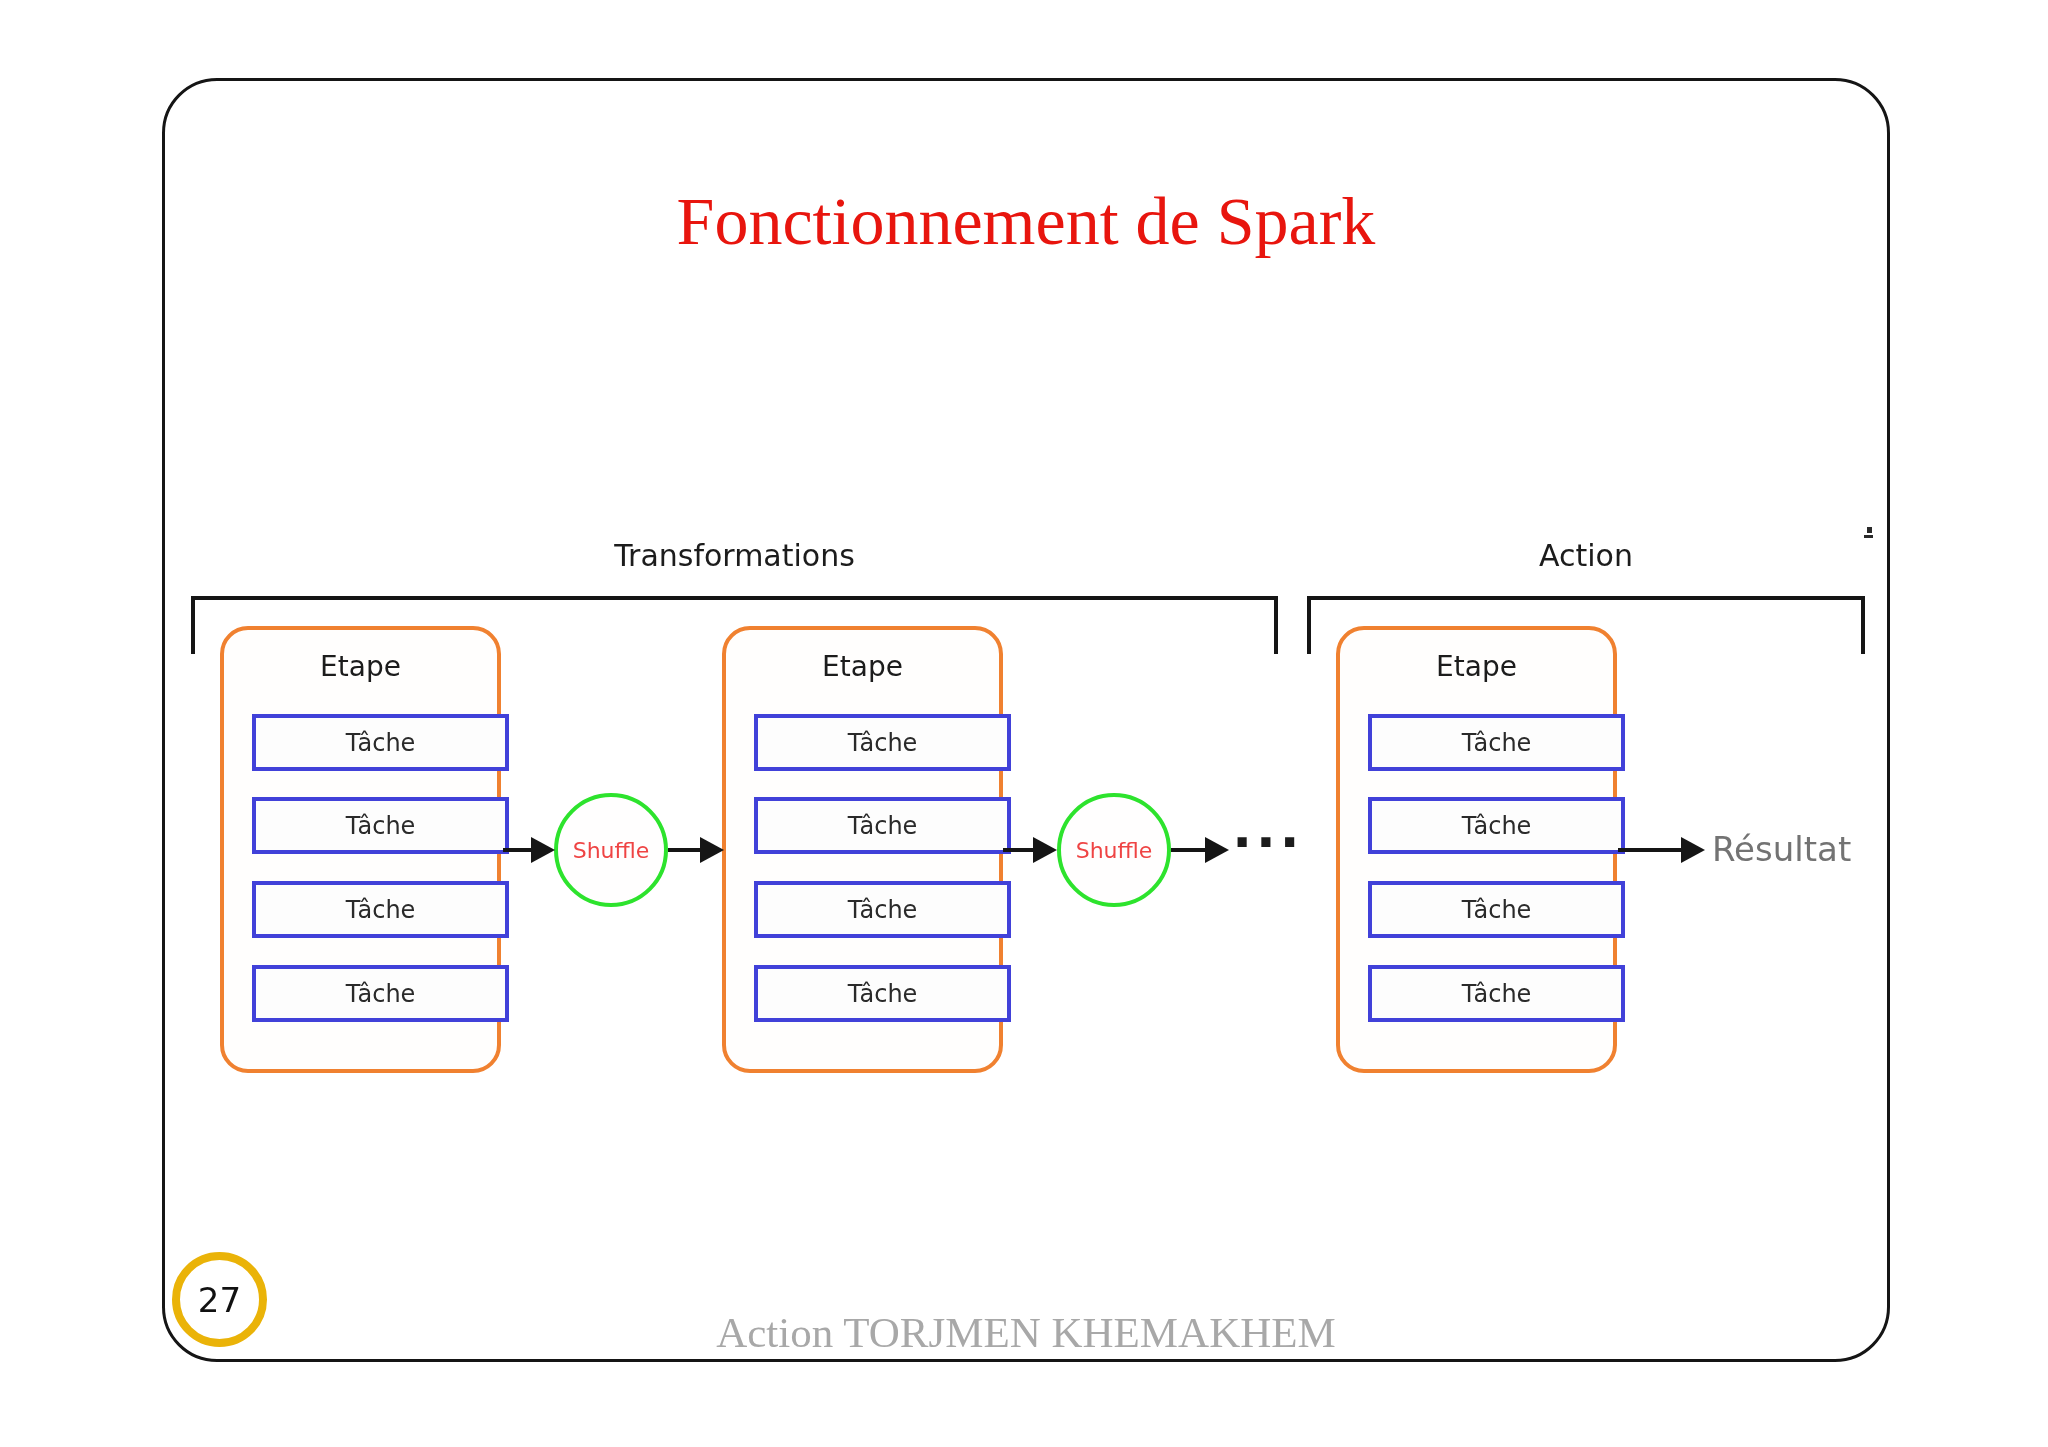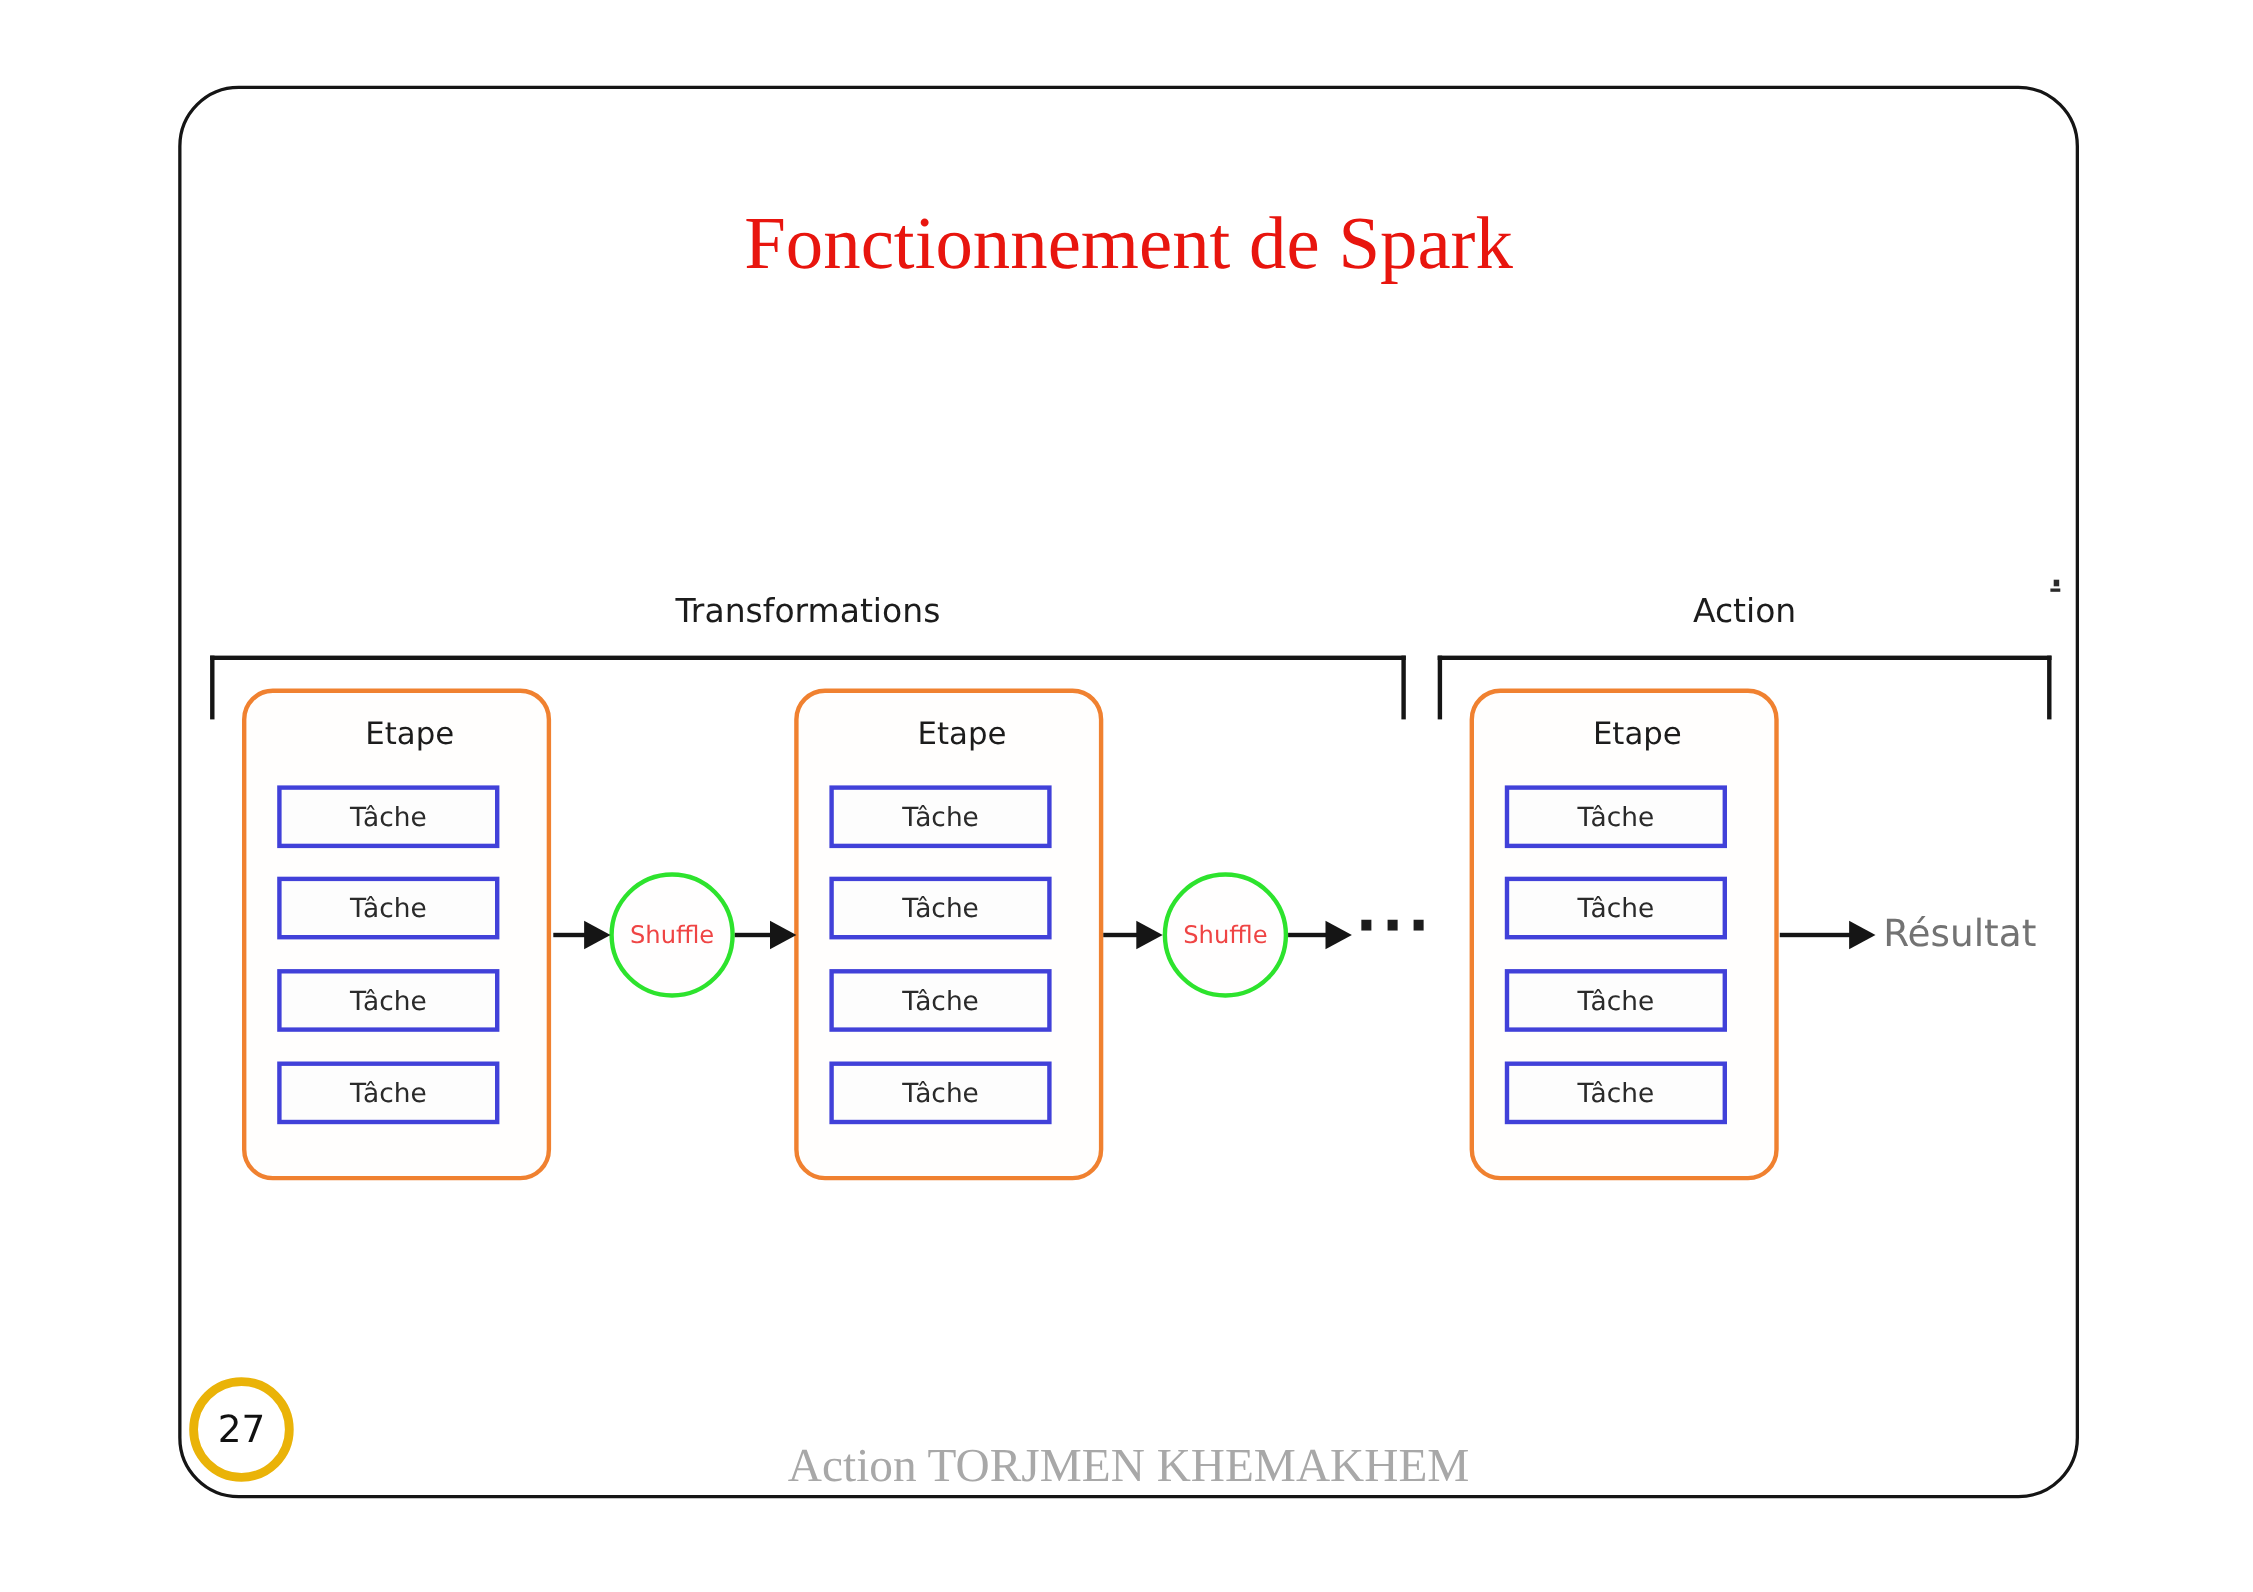--- a/index.html
+++ b/index.html
@@ -22,22 +22,22 @@
   .bracket{position:absolute;top:596px;height:58px;box-sizing:border-box;
            border-top:4px solid var(--line-color,#151515);
            border-left:4px solid var(--line-color,#151515);
            border-right:4px solid var(--line-color,#151515);}
   .bracket.b0{left:191px;width:1087px;}
   .bracket.b1{left:1307px;width:558px;}
 
   
   .stage{position:absolute;top:626px;width:281px;height:447px;box-sizing:border-box;
          border:4px solid var(--stage-border,#f08130);border-radius:28px;background:#fffefd;}
-  .stage-title{position:absolute;top:20px;left:0;width:100%;text-align:center;font-size:28px;color:#1c1c1c;padding-left:12px;}
-  .task{position:absolute;left:28px;width:202px;height:57px;box-sizing:border-box;
+  .stage-title{position:absolute;top:20px;left:0;width:100%;text-align:center;font-size:28px;color:#1c1c1c;}
+  .task{position:absolute;left:28px;width:257px;height:57px;box-sizing:border-box;
         border:4px solid var(--task-border,#4141d9);background:#fdfdfd;
         display:flex;align-items:center;justify-content:center;}
   .task span{font-size:24px;color:#2a2a2a;}
 
   
   .shuffle{position:absolute;top:793px;width:114px;height:114px;box-sizing:border-box;
            border:4px solid var(--shuffle-border,#2de32d);border-radius:50%;background:#fffefe;
            display:flex;align-items:center;justify-content:center;}
   .shuffle span{font-size:22px;color:#ef4444;text-align:center;}
 

